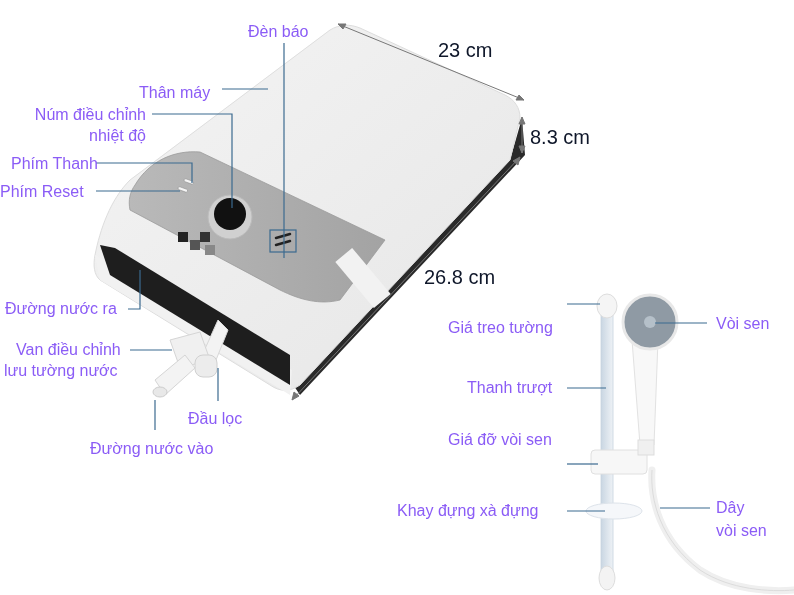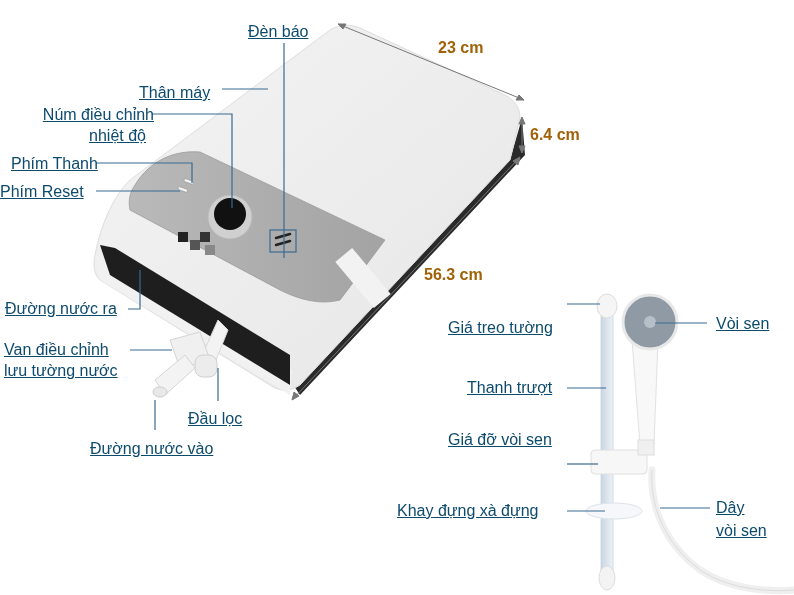--- a/index.html
+++ b/index.html
@@ -1,19 +1,19 @@
 <!DOCTYPE html>
 <html><head>
 <meta charset="utf-8">
 <style>
   html, body { margin:0; padding:0; background:#ffffff; }
   body { width:794px; height:595px; position:relative; overflow:hidden; font-family:"Liberation Sans", sans-serif; }
-  .lbl { position:absolute; color:#0c4a6e; font-size:16px; line-height:20px; white-space:nowrap;text-decoration:underline; }
+  .lbl { position:absolute; color:#8b5cf6; font-size:16px; line-height:20px; white-space:nowrap; }
   .lbl.r { text-align:right; }
-  .dim { position:absolute; color:#a16207; font-size:16px;font-weight:bold; }
+  .dim { position:absolute; color:#0f172a; font-size:20px; }
   svg.stage { position:absolute; left:0; top:0; }
 </style>
 </head>
 <body>
 
 <svg class="stage" width="794" height="595" viewBox="0 0 794 595">
   <defs>
     <linearGradient id="bodyGrad" x1="0" y1="0" x2="1" y2="1">
       <stop offset="0" stop-color="#f4f4f4"></stop>
       <stop offset="1" stop-color="#e6e6e6"></stop>
@@ -106,33 +106,33 @@
     <polyline points="707,323 655,323"></polyline>
     <polyline points="567,388 606,388"></polyline>
     <polyline points="567,464 598,464"></polyline>
     <polyline points="567,511 605,511"></polyline>
     <polyline points="710,508 660,508"></polyline>
   </g>
 </svg>
 
 <div class="lbl" style="left:248px;top:22px;">Đèn báo</div>
 <div class="lbl" style="left:139px;top:83px;">Thân máy</div>
-<div class="lbl r" style="left:30px;top:105px;width:124px;">Núm điều chỉnh</div>
+<div class="lbl r" style="left:22px;top:105px;width:124px;">Núm điều chỉnh</div>
 <div class="lbl r" style="left:22px;top:126px;width:124px;">nhiệt độ</div>
 <div class="lbl" style="left:11px;top:154px;">Phím Thanh</div>
 <div class="lbl" style="left:0px;top:182px;">Phím Reset</div>
 <div class="lbl" style="left:5px;top:299px;">Đường nước ra</div>
-<div class="lbl" style="left:4px;top:340px;">Van điều chỉnh</div>
+<div class="lbl" style="left:16px;top:340px;">Van điều chỉnh</div>
 <div class="lbl" style="left:4px;top:361px;">lưu tường nước</div>
 <div class="lbl" style="left:188px;top:409px;">Đầu lọc</div>
 <div class="lbl" style="left:90px;top:439px;">Đường nước vào</div>
 
 <div class="dim" style="left:438px;top:39px;">23 cm</div>
-<div class="dim" style="left:530px;top:126px;">6.4 cm</div>
-<div class="dim" style="left:424px;top:266px;">56.3 cm</div>
+<div class="dim" style="left:530px;top:126px;">8.3 cm</div>
+<div class="dim" style="left:424px;top:266px;">26.8 cm</div>
 
 <div class="lbl" style="left:448px;top:294px;margin-top:24px;">Giá treo tường</div>
 <div class="lbl" style="left:716px;top:314px;">Vòi sen</div>
 <div class="lbl" style="left:467px;top:378px;text-align:center;">Thanh trượt</div>
 <div class="lbl" style="left:448px;top:430px;">Giá đỡ vòi sen</div>
 <div class="lbl" style="left:397px;top:501px;">Khay đựng xà đựng</div>
 <div class="lbl" style="left:716px;top:498px;">Dây</div>
 <div class="lbl" style="left:716px;top:521px;">vòi sen</div>
 
 </body></html>

